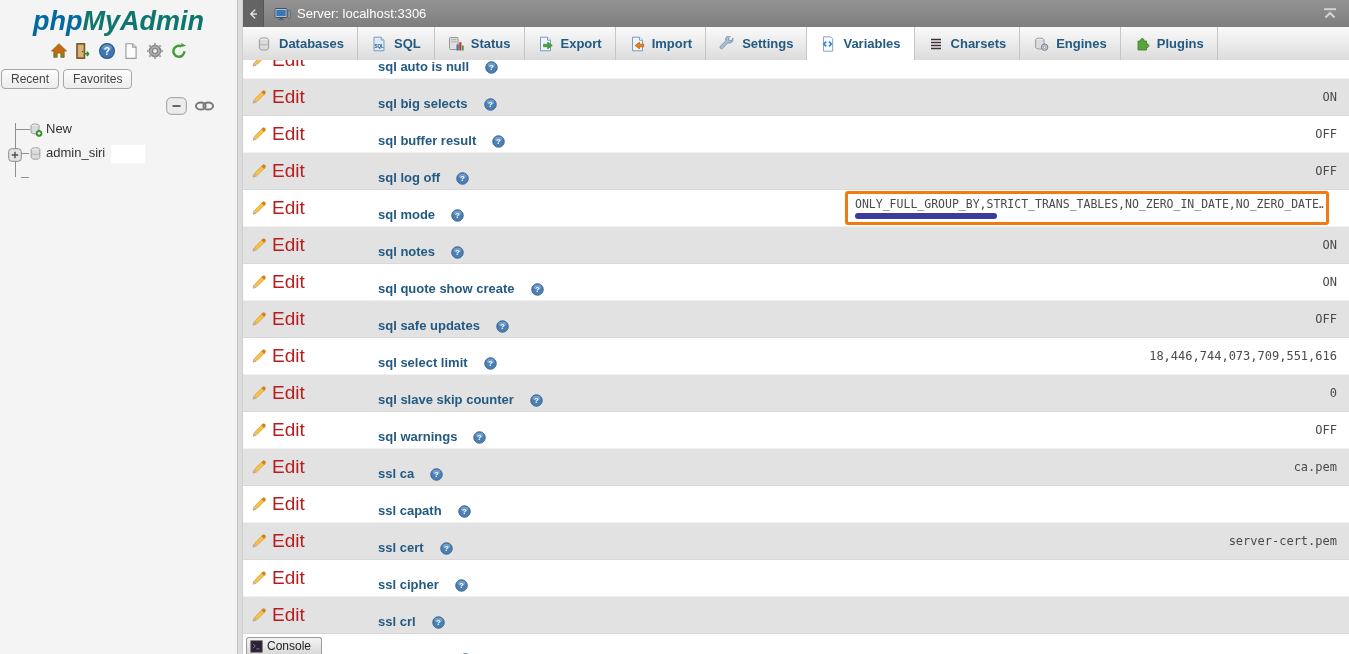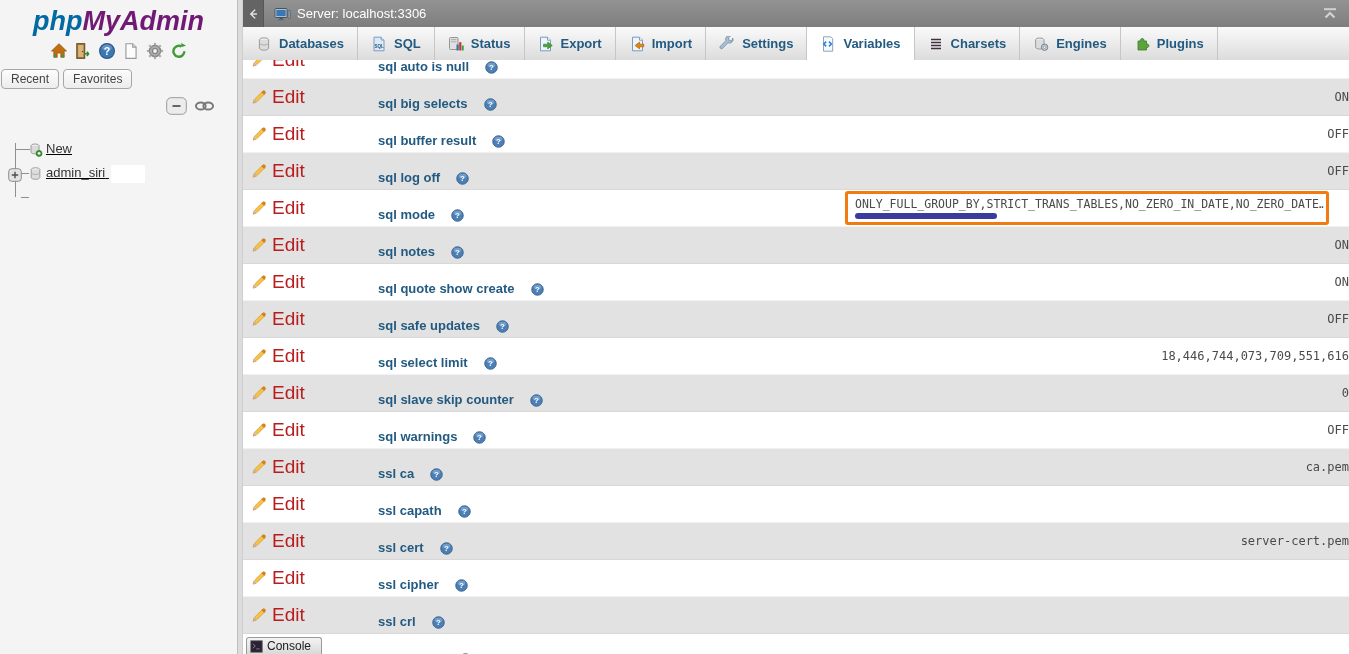--- a/index.html
+++ b/index.html
@@ -3,31 +3,31 @@
 <meta charset="utf-8">
 <style>
   html,body{margin:0;padding:0;width:1349px;height:654px;overflow:hidden;background:#fff;
     font-family:"Liberation Sans",sans-serif;}
   .app{display:flex;width:100%;height:100%;}
 
   
   .sidebar{flex:0 0 237px;width:237px;background:#f4f4f4;height:100%;box-sizing:border-box;overflow:hidden;}
   .logo{text-align:center;padding:6px 0 0;font-size:27px;font-weight:bold;font-style:italic;cursor:pointer;white-space:nowrap;}
   .logo-php{color:#0369a1;}
-  .logo-myadmin{color:#701a75;}
+  .logo-myadmin{color:#0f766e;}
   .nav-icons{display:flex;justify-content:center;gap:6px;padding:5px 0 7px;}
   .nav-icon{width:18px;height:18px;display:inline-flex;cursor:pointer;}
   .nav-icon svg{width:100%;height:100%;}
   .filter-btns{display:flex;gap:4px;padding:2px 1px;}
   .chip{font-family:inherit;font-size:12px;color:#444;background:linear-gradient(#fdfdfd,#ececec);
     border:1px solid #a7a7a7;border-radius:4px;padding:2px 9px;cursor:pointer;}
   .tree-tools{display:flex;justify-content:flex-end;gap:7px;padding:6px 22px 2px 0;align-items:center;}
   .tool-btn{width:21px;height:18px;display:inline-flex;cursor:pointer;}
   .tool-btn svg{width:100%;height:100%;}
-  .tree{position:relative;margin-top:20px;text-decoration:underline;}
+  .tree{position:relative;margin-top:0;}
   .tree-line{position:absolute;background:#8f8f8f;}
   .tree-item{position:relative;height:24px;line-height:24px;padding-left:46px;font-size:13px;color:#333;
     cursor:pointer;white-space:nowrap;}
   .expander{position:absolute;left:8px;top:5px;width:14px;height:14px;visibility:hidden;}
   .tree-item.expandable .expander{visibility:visible;}
   .expander svg{width:100%;height:100%;}
   .t-icon{position:absolute;left:28px;top:4px;width:15px;height:15px;}
   .t-icon svg{width:100%;height:100%;}
   .white-box{display:none;}
   .tree-item.has-box .white-box{display:inline-block;width:34px;height:18px;background:#fff;vertical-align:middle;margin-left:2px;}
@@ -61,21 +61,21 @@
   .vrow:first-child{margin-top:-18px;}
   .cell-edit{flex:0 0 135px;display:flex;align-items:center;gap:5px;padding-left:8px;box-sizing:border-box;
     color:#b91c1c;font-size:19px;cursor:pointer;}
   .pencil{width:16px;height:16px;display:inline-flex;}
   .pencil svg{width:100%;height:100%;}
   .cell-name{flex:0 0 467px;display:flex;align-items:center;gap:16px;box-sizing:border-box;min-width:0;margin-top:13px;}
   .vname{font-weight:bold;color:#235a81;font-size:13px;white-space:nowrap;}
   .help{width:13px;height:13px;display:inline-flex;cursor:pointer;margin-top:2px;}
   .help svg{width:100%;height:100%;}
   .cell-value{flex:1;min-width:0;text-align:right;font-family:"DejaVu Sans Mono",monospace;font-size:12px;
-    color:#4a4a4a;padding-right:0;box-sizing:border-box;}
+    color:#4a4a4a;padding-right:12px;box-sizing:border-box;}
   .marker{display:none;}
   .vrow.highlighted .cell-value{border:3px solid #f07c11;border-radius:3px;text-align:left;
     padding:3px 2px 3px 7px;margin-right:20px;background:#fff;}
   .vrow.highlighted .vvalue{display:block;white-space:nowrap;overflow:hidden;font-size:11.5px;}
   .vrow.highlighted .marker{display:block;width:142px;height:6px;border-radius:3px;background:#3b3b9d;margin-top:2px;}
 
   .console-btn{position:absolute;left:3px;bottom:0;z-index:20;display:flex;align-items:center;gap:4px;
     background:linear-gradient(#f4f4f4,#d9d9d9);border:1px solid #9a9a9a;border-bottom:none;border-radius:3px 3px 0 0;
     padding:1px 10px 1px 3px;font-size:12px;color:#222;cursor:pointer;}
   .console-icon{width:13px;height:13px;display:inline-flex;}

